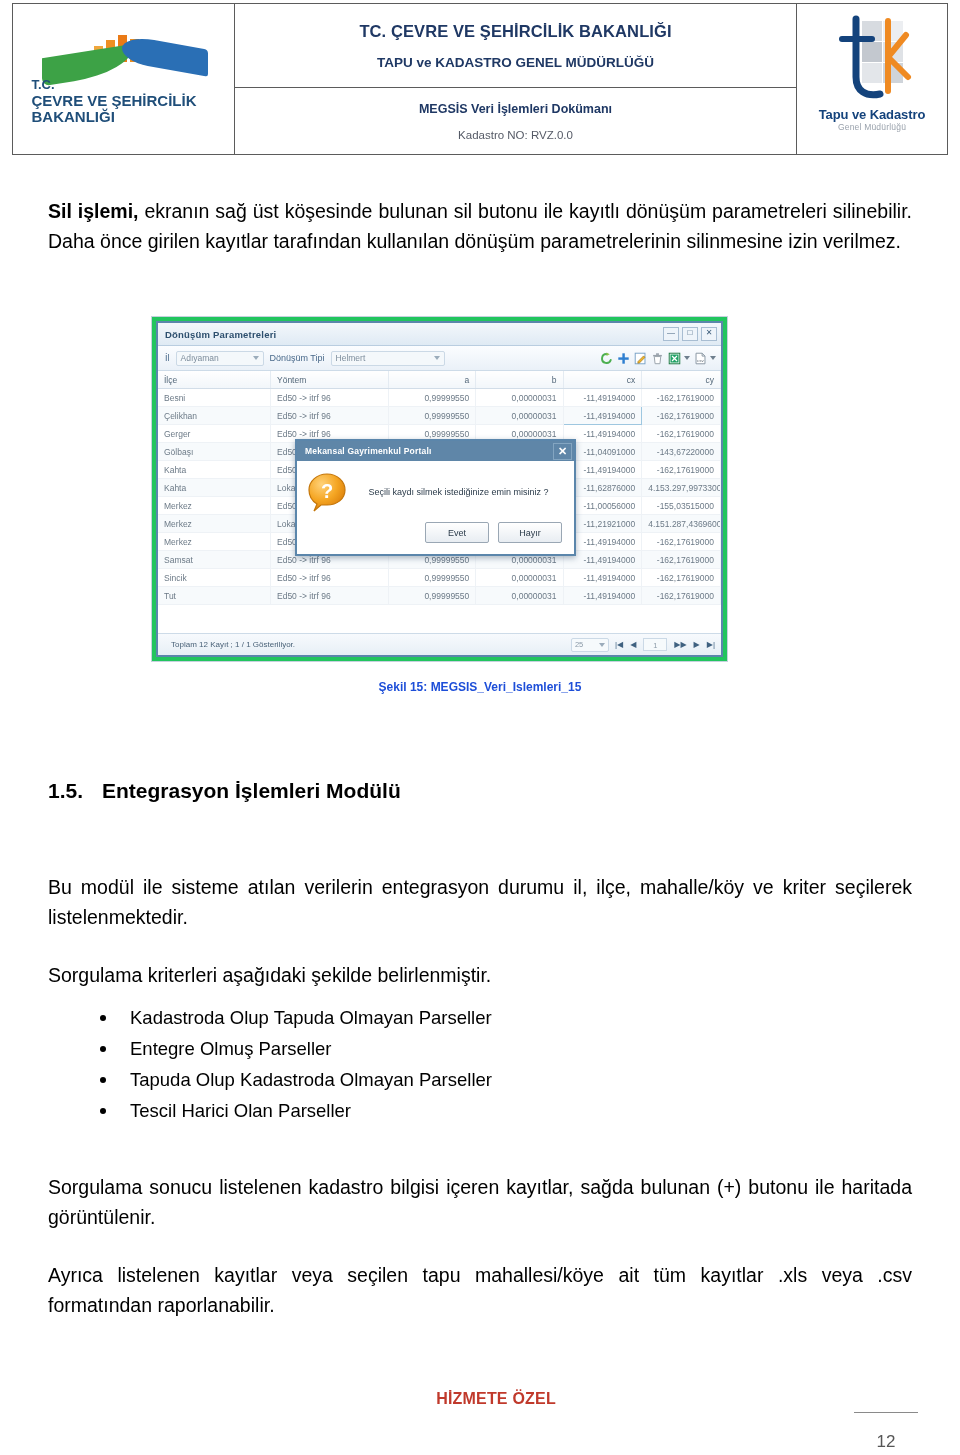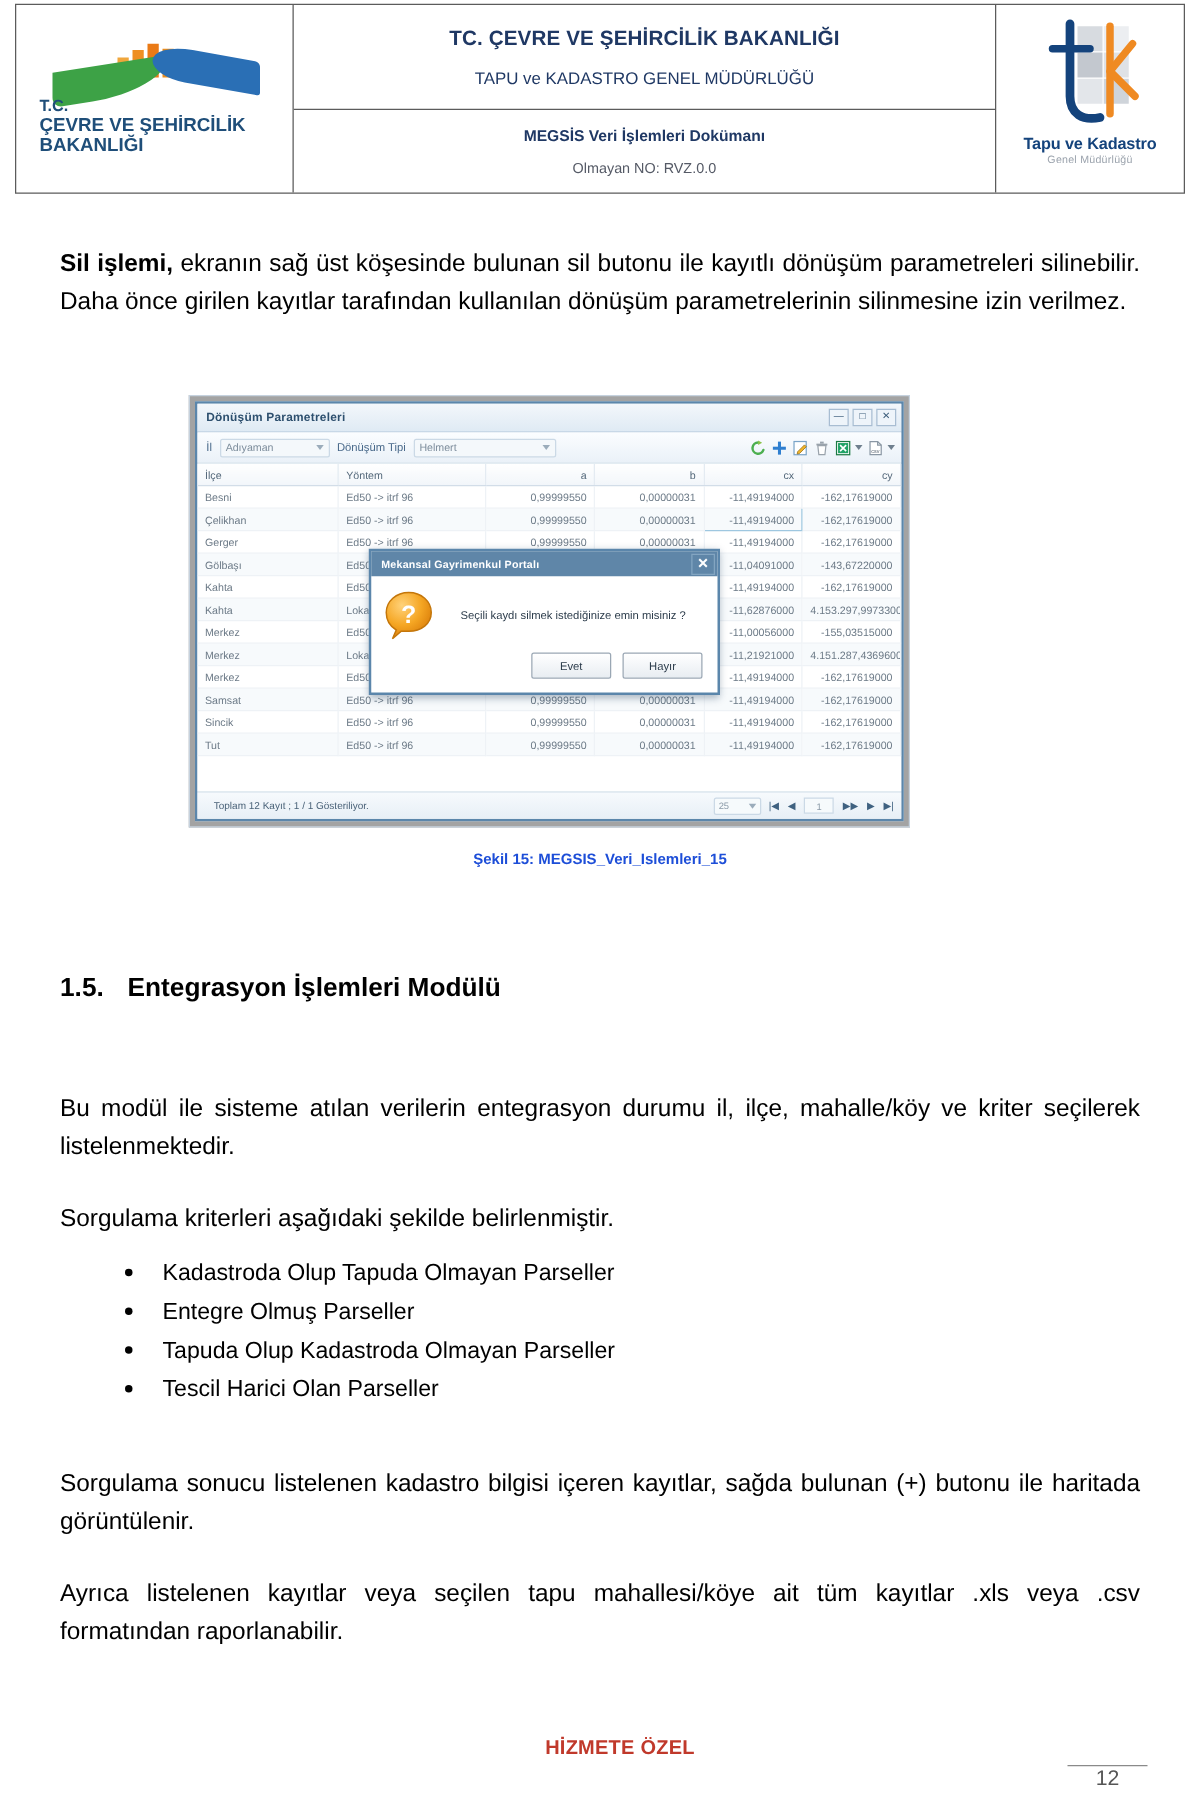--- a/index.html
+++ b/index.html
@@ -69,21 +69,21 @@
   }
   .hdr-title-1 {
     font-size: 16.5px;
     font-weight: bold;
     color: #1f3864;
     letter-spacing: 0.1px;
     margin-bottom: 14px;
   }
   .hdr-title-2 {
     font-size: 13.5px;
-    font-weight: normal;
+    font-weight: bold;
     color: #1f3864;
   }
   .hdr-title-3 {
     font-size: 12.5px;
     font-weight: bold;
     color: #1f3864;
     margin-bottom: 13px;
   }
   .hdr-title-4 {
     font-size: 11.5px;
@@ -258,31 +258,31 @@
   }
   .footer-pageno {
     position: absolute;
     right: 42px;
     top: 1412px;
     width: 64px;
     text-align: center;
     font-size: 17px;
     color: #565656;
     border-top: 1px solid #8a8a8a;
-    padding-top: 0;
+    padding-top: 19px;
   }
 
   
   .shot {
     position: absolute;
     left: 151px;
     top: 316px;
     width: 577px;
     height: 346px;
-    background: #a3a3a3;
+    background: #22c55e;
     border: 1px solid #c6d2de;
     box-sizing: border-box;
     font-family: "Liberation Sans", sans-serif;
     overflow: hidden;
   }
   .shot-window {
     position: absolute;
     left: 4px;
     top: 4px;
     right: 4px;
@@ -568,21 +568,21 @@
     </div>
   </div>
 
   <div class="hdr-center">
     <div class="hdr-center-top">
       <div class="hdr-title-1">TC. ÇEVRE VE ŞEHİRCİLİK BAKANLIĞI</div>
       <div class="hdr-title-2">TAPU ve KADASTRO GENEL MÜDÜRLÜĞÜ</div>
     </div>
     <div class="hdr-center-bottom">
       <div class="hdr-title-3">MEGSİS Veri İşlemleri Dokümanı</div>
-      <div class="hdr-title-4">Olmayan NO: RVZ.0.0</div>
+      <div class="hdr-title-4">Kadastro NO: RVZ.0.0</div>
     </div>
   </div>
 
   <div class="hdr-logo-right">
     <div class="tkgm-logo">
       <svg class="tkgm-mark" viewBox="0 0 92 90">
         <rect x="36" y="6" width="20" height="20" fill="#d7dbe0"></rect>
         <rect x="57" y="6" width="20" height="20" fill="#eceef1"></rect>
         <rect x="36" y="27" width="20" height="20" fill="#c3c8cf"></rect>
         <rect x="57" y="27" width="20" height="20" fill="#dfe2e6"></rect>

